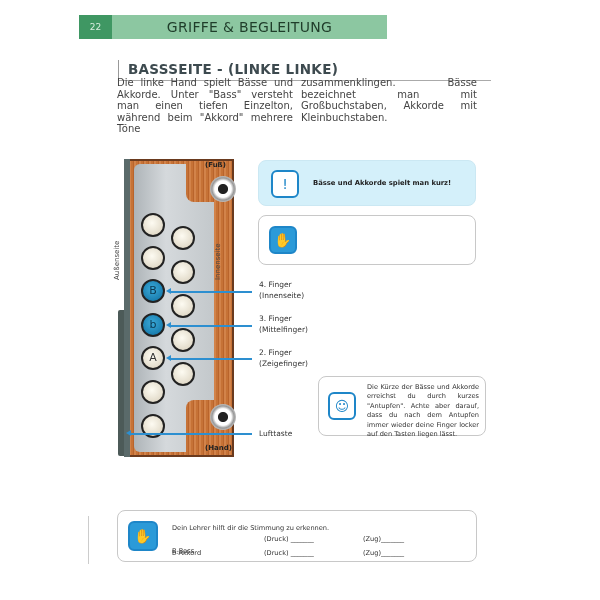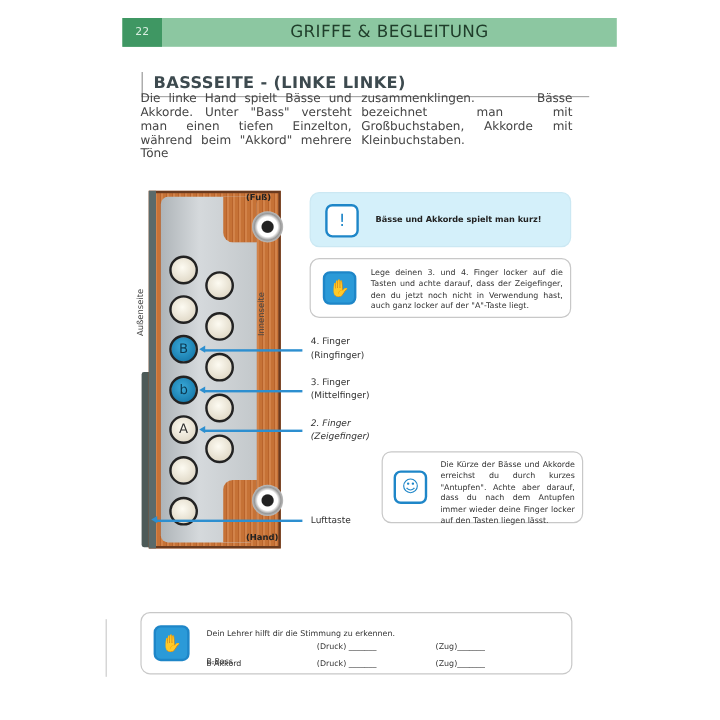--- a/index.html
+++ b/index.html
@@ -1,17 +1,17 @@
 <!DOCTYPE html>
 <html><head>
 <meta charset="utf-8">
 <style>
   html,body{margin:0;padding:0;background:#fff;}
   body{width:600px;height:600px;position:relative;overflow:hidden;font-family:"DejaVu Sans",sans-serif;color:#333;}
-  .hdr{position:absolute;left:102px;top:15px;width:412px;height:24px;background:#8cc7a1;}
+  .hdr{position:absolute;left:79px;top:15px;width:308px;height:24px;background:#8cc7a1;}
   .hdr .num{position:absolute;left:0;top:0;width:33px;height:24px;background:#3f9763;color:#d8eee0;font-size:9px;line-height:24px;text-align:center;}
   .hdr .title{position:absolute;left:33px;right:0;top:0;height:24px;line-height:24px;text-align:center;font-size:14px;color:#1f3d2a;letter-spacing:0.3px;}
   .sec-title{position:absolute;left:118px;top:60px;width:372px;height:20px;border-left:1px solid #999;border-bottom:1.5px solid #aaa;}
   .sec-title span{position:absolute;left:9px;top:1px;font-size:13.5px;font-weight:bold;color:#3d4a4f;letter-spacing:0.3px;}
   .intro{position:absolute;top:77px;font-size:10px;line-height:11.5px;color:#444;text-align:justify;}
   .intro.c1{left:117px;width:176px;}
   .intro.c2{left:301px;width:176px;}
   
   .harm{position:absolute;left:124px;top:159px;width:110px;height:298px;background:#c8703c;border:2px solid #6a3a1e;box-sizing:border-box;
     background-image:repeating-linear-gradient(90deg,#c67236 0 2px,#b9642c 2px 3px,#d2834a 3px 5px);}
@@ -80,41 +80,40 @@
   <div class="btn" style="left:171px;top:328px;"></div>
   <div class="btn" style="left:171px;top:362px;"></div>
 
   <div class="arrow" style="left:170px;top:291px;width:82px;"></div>
   <div class="arrow" style="left:170px;top:325px;width:82px;"></div>
   <div class="arrow" style="left:170px;top:358px;width:82px;"></div>
   <div class="arrow" style="left:130px;top:433px;width:122px;"></div>
 
   <div class="flabel" style="top:279px;">
     <div>4. Finger</div>
-    <div>(Ringfinger)</div>
+    <div>(Innenseite)</div>
   </div>
   <div class="flabel" style="top:313px;">
     <div>3. Finger</div>
     <div>(Mittelfinger)</div>
   </div>
-  <div class="flabel" style="top:347px;font-style:italic;">
+  <div class="flabel" style="top:347px;">
     <div>2. Finger</div>
     <div>(Zeigefinger)</div>
   </div>
   <div class="flabel" style="top:428px;">Lufttaste</div>
 </div>
 
 <div class="box tip" style="left:258px;top:160px;width:218px;height:46px;">
   <div class="icon" style="left:12px;top:9px;">!</div>
   <div style="position:absolute;left:54px;top:18px;font-size:6.8px;font-weight:bold;color:#222;text-align:center;">Bässe und Akkorde spielt man kurz!</div>
 </div>
 
 <div class="box" style="left:258px;top:215px;width:218px;height:50px;">
   <div class="icon filled" style="left:10px;top:10px;">✋</div>
-  <div class="btxt" style="left:50px;top:7px;width:160px;">Lege deinen 3. und 4. Finger locker auf die Tasten und achte darauf, dass der Zeigefinger, den du jetzt noch nicht in Verwendung hast, auch ganz locker auf der "A"-Taste liegt.</div>
 </div>
 
 <div class="box" style="left:318px;top:376px;width:168px;height:60px;">
   <div class="icon" style="left:9px;top:15px;">☺</div>
   <div class="btxt" style="left:48px;top:6px;width:112px;">Die Kürze der Bässe und Akkorde erreichst du durch kurzes "Antupfen". Achte aber darauf, dass du nach dem Antupfen immer wieder deine Finger locker auf den Tasten liegen lässt.</div>
 </div>
 
 <div class="box" style="left:117px;top:510px;width:360px;height:52px;">
   <div class="icon filled" style="left:10px;top:10px;width:30px;height:30px;">✋</div>
   <div class="qrow" style="left:54px;top:13px;">Dein Lehrer hilft dir die Stimmung zu erkennen.</div>

